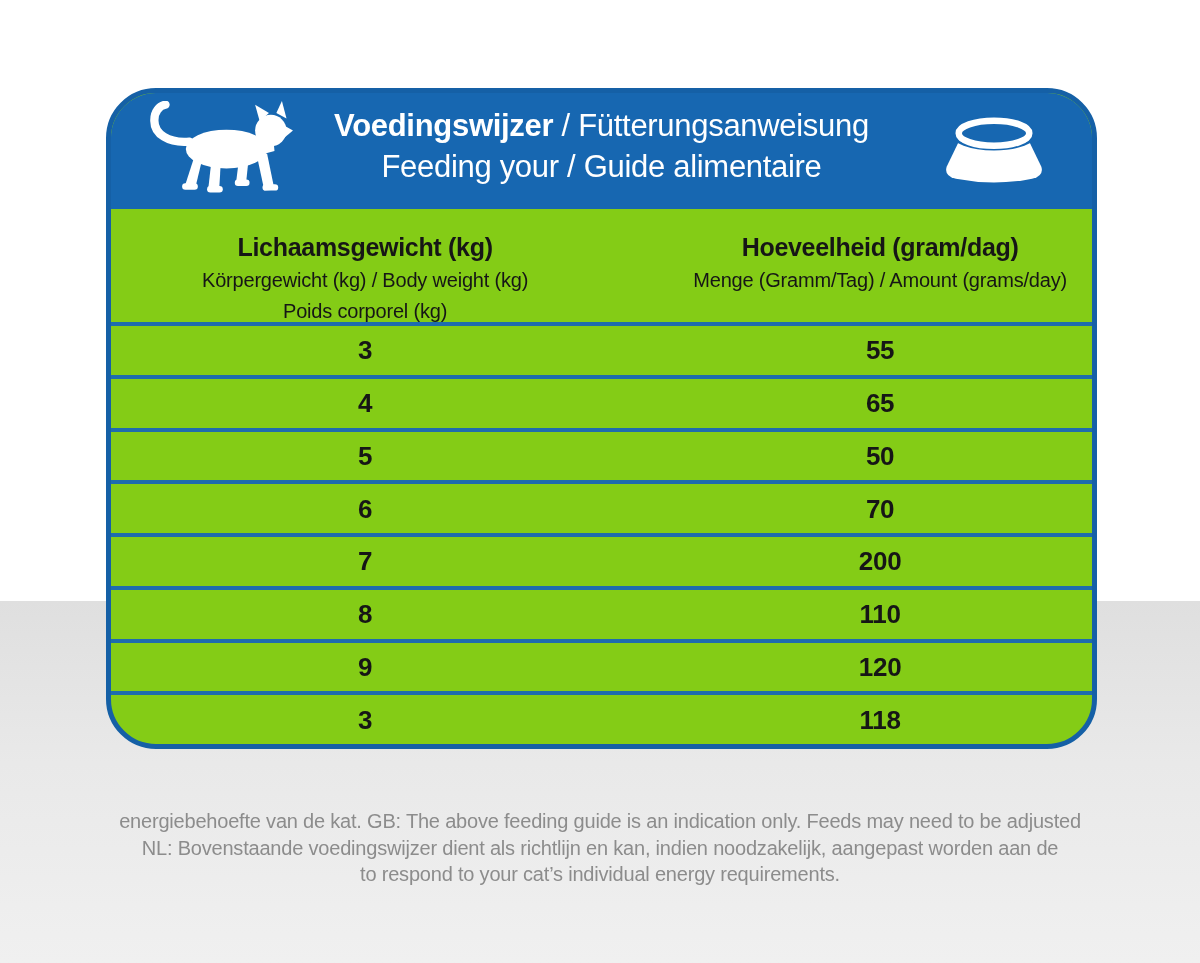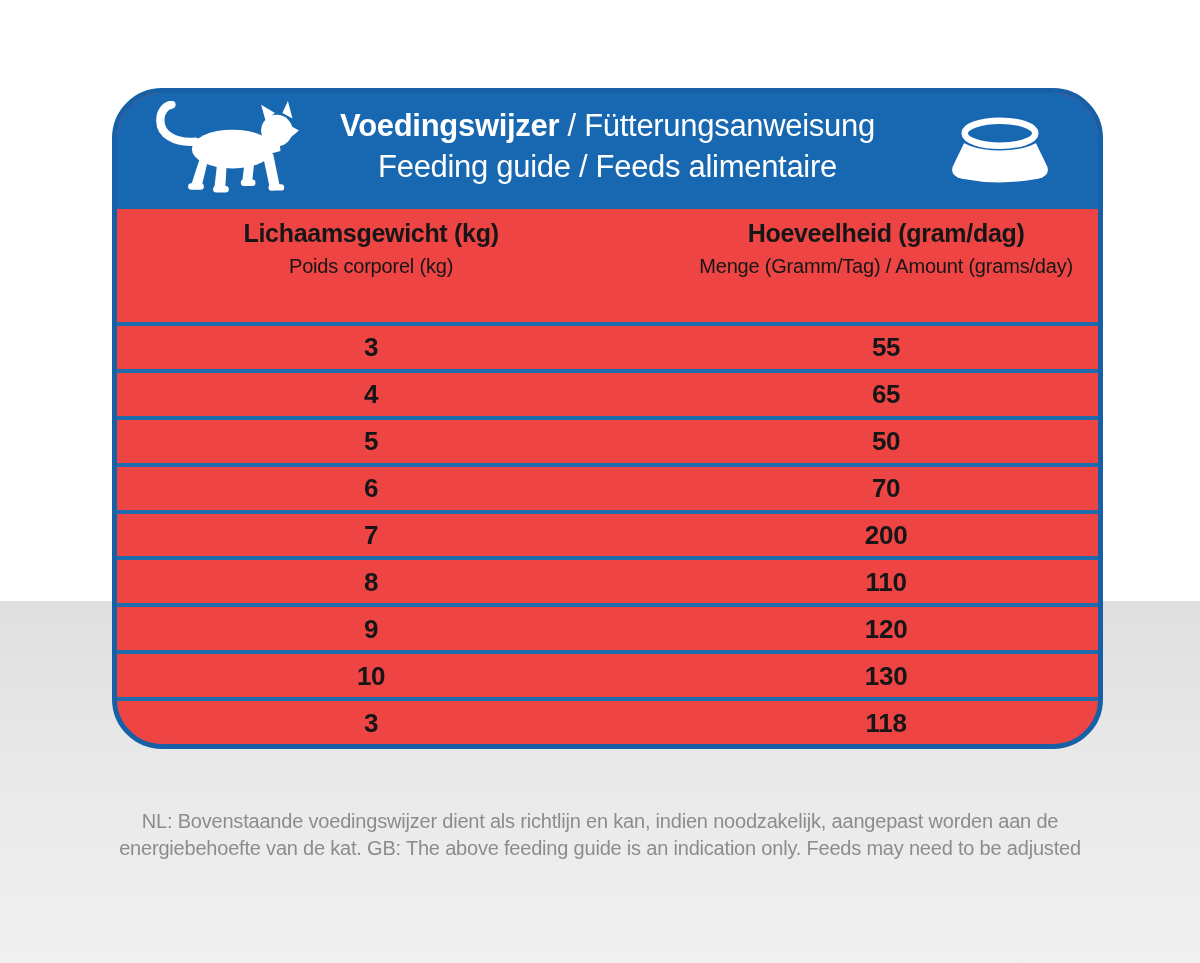--- a/index.html
+++ b/index.html
@@ -7,23 +7,23 @@
     position:relative; width:1200px; height:963px; overflow:hidden;
     background:#ffffff;
     font-family:"Liberation Sans", sans-serif;
   }
   .bg-gray{
     position:absolute; left:0; top:601px; width:1200px; height:362px;
     background:linear-gradient(to bottom,#dfdfdf 0%,#e9e9e9 45%,#f0f0f0 100%);
   }
   
   .card{
-    position:absolute; left:112px; top:88px; width:991px; height:661px;
+    position:absolute; left:106px; top:88px; width:991px; height:661px;
     box-sizing:border-box; border:5px solid #1560a6; border-radius:50px;
-    background:#ef4444; overflow:hidden;
+    background:#84cc16; overflow:hidden;
   }
   .band{
     position:absolute; left:0; top:0; width:100%; height:116px;
     background:#1767b1;
   }
   .band-titles{
     position:absolute; left:0; right:0; top:12px; text-align:center;
     color:#ffffff; font-size:31px; line-height:41px; letter-spacing:-0.3px;
     white-space:nowrap;
   }
@@ -31,21 +31,21 @@
   .icon-cat{position:absolute; left:30px; top:8px; width:158px; height:97px;}
   .icon-bowl{position:absolute; right:40px; top:17px; width:116px; height:78px;}
   
   .colhead{position:absolute; left:0; right:0; top:116px; height:113px;}
   .ch{
     position:absolute; top:0; transform:translateX(-50%);
     text-align:center; color:#161616; white-space:nowrap;
   }
   .ch-left{left:25.9%;}
   .ch-right{left:78.4%;}
-  .ch-title{font-size:25px; font-weight:bold; line-height:36px; margin-top:6px; letter-spacing:-0.3px;}
+  .ch-title{font-size:25px; font-weight:bold; line-height:36px; margin-top:20px; letter-spacing:-0.3px;}
   .ch-sub{font-size:20px; line-height:31px; letter-spacing:-0.2px;}
   
   .rows{
     position:absolute; left:0; right:0; top:229px; bottom:0;
     display:flex; flex-direction:column;
   }
   .row{flex:1; position:relative; border-top:4px solid #1e6cad;}
   .num{
     position:absolute; top:50%; transform:translate(-50%,-50%);
     font-size:26px; font-weight:bold; color:#161616; letter-spacing:-0.3px;
@@ -81,33 +81,34 @@
         <rect x="131" y="90" width="17" height="7" rx="3.5" fill="#ffffff"></rect>
         <path d="M118,42 L142,34 L144,54 L122,60 Z" fill="#ffffff"></path>
         <circle cx="140" cy="32" r="17" fill="#ffffff"></circle>
         <path d="M128,22 L123,4 L138,13 Z" fill="#ffffff"></path>
         <path d="M146,13 L152,0 L157,19 Z" fill="#ffffff"></path>
         <path d="M150,24 L164,32 L152,42 Z" fill="#ffffff"></path>
       </svg>
 
       <div class="band-titles">
         <div><span class="b">Voedingswijzer</span><span> / Fütterungsanweisung</span></div>
-        <div>Feeding guide / Feeds alimentaire</div>
+        <div>Feeding your / Guide alimentaire</div>
       </div>
 
       <svg class="icon-bowl" viewBox="0 0 120 84" aria-hidden="true">
         <path d="M25,28 L95,28 L111,61 Q114,71 101,74 Q60,82 19,74 Q6,71 9,61 Z" fill="#ffffff"></path>
         <ellipse cx="60" cy="25" rx="45.5" ry="17" fill="none" stroke="#1767b1" stroke-width="3"></ellipse>
         <ellipse cx="60" cy="25" rx="38" ry="13.5" fill="#1767b1" stroke="#ffffff" stroke-width="7"></ellipse>
       </svg>
     </div>
 
     <div class="colhead">
       <div class="ch ch-left">
         <div class="ch-title">Lichaamsgewicht (kg)</div>
+        <div class="ch-sub">Körpergewicht (kg) / Body weight (kg)</div>
         <div class="ch-sub">Poids corporel (kg)</div>
       </div>
       <div class="ch ch-right">
         <div class="ch-title">Hoeveelheid (gram/dag)</div>
         <div class="ch-sub">Menge (Gramm/Tag) / Amount (grams/day)</div>
       </div>
     </div>
 
     <div class="rows">
       <div class="row">
@@ -132,27 +133,24 @@
       </div>
       <div class="row">
         <span class="num num-left">8</span>
         <span class="num num-right">110</span>
       </div>
       <div class="row">
         <span class="num num-left">9</span>
         <span class="num num-right">120</span>
       </div>
       <div class="row">
-        <span class="num num-left">10</span>
-        <span class="num num-right">130</span>
-      </div>
-      <div class="row">
         <span class="num num-left">3</span>
         <span class="num num-right">118</span>
       </div>
     </div>
   </div>
 
   <div class="footer">
+    <div>energiebehoefte van de kat. GB: The above feeding guide is an indication only. Feeds may need to be adjusted</div>
     <div>NL: Bovenstaande voedingswijzer dient als richtlijn en kan, indien noodzakelijk, aangepast worden aan de</div>
-    <div>energiebehoefte van de kat. GB: The above feeding guide is an indication only. Feeds may need to be adjusted</div>
+    <div>to respond to your cat’s individual energy requirements.</div>
   </div>
 </div>
 
 </body></html>

